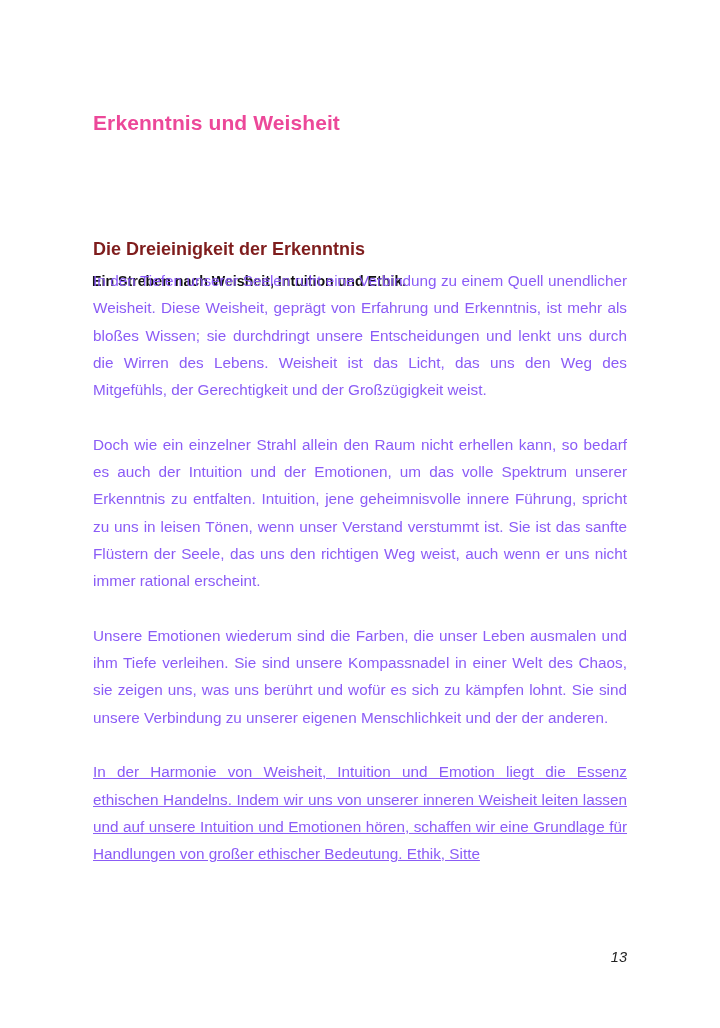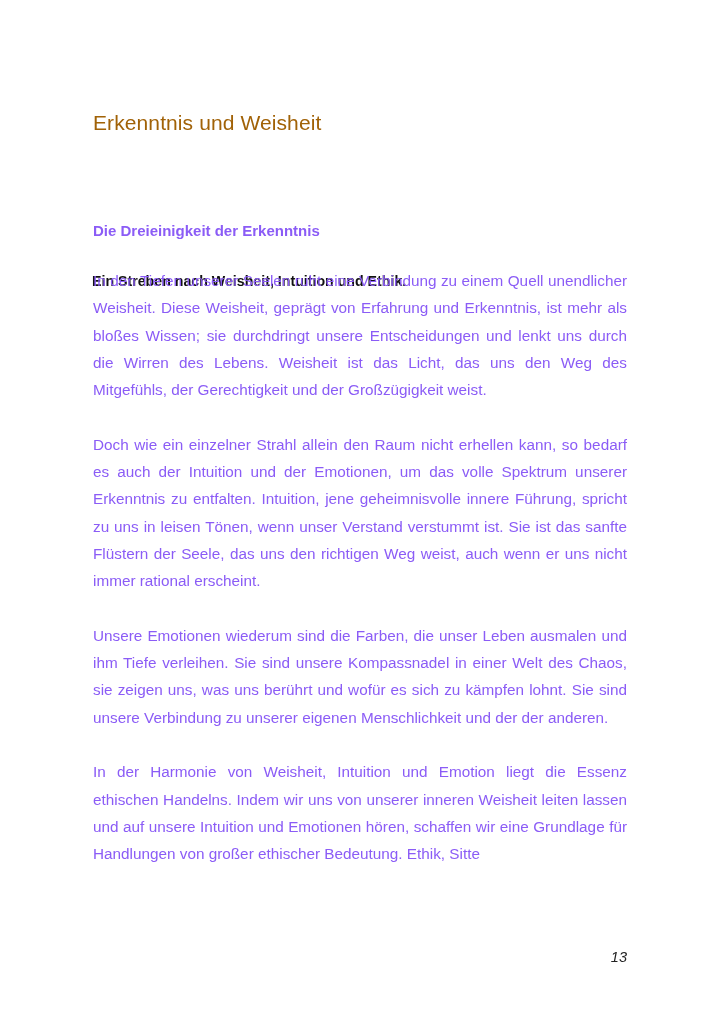--- a/index.html
+++ b/index.html
@@ -13,33 +13,33 @@
       position: relative;
       overflow: hidden;
       font-family: "Liberation Sans", "DejaVu Sans", sans-serif;
       color: #1a1a1a;
     }
     .chapter-title {
       position: absolute;
       left: 93px;
       top: 97px;
       font-size: 21px;
-      font-weight: normal;
+      font-weight: bold;
       letter-spacing: 0.1px;
       white-space: nowrap;
-      color: #a16207;
+      color: #ec4899;
     }
     .section-title {
       position: absolute;
       left: 93px;
-      top: 210px;
-      font-size: 15px;
+      top: 224px;
+      font-size: 18px;
       font-weight: bold;
       white-space: nowrap;
-      color: #8b5cf6;
+      color: #7f1d1d;
     }
     .subtitle {
       position: absolute;
       left: 92px;
       top: 241px;
       font-size: 14.2px;
       font-weight: bold;
       white-space: nowrap;
       color: #111;
       margin-top: 32px;
@@ -52,20 +52,21 @@
       font-size: 15.3px;
       line-height: 27.3px;
       text-align: justify;
       color: #8b5cf6;
     }
     .body-text p {
       margin: 0 0 27.3px 0;
     }
     .body-text p.last {
       margin-bottom: 2px;
+      text-decoration: underline;
     }
     .page-number {
       position: absolute;
       right: 93px;
       top: 949px;
       font-size: 14.5px;
       color: #222;
       font-style: italic;
     }
   </style>

